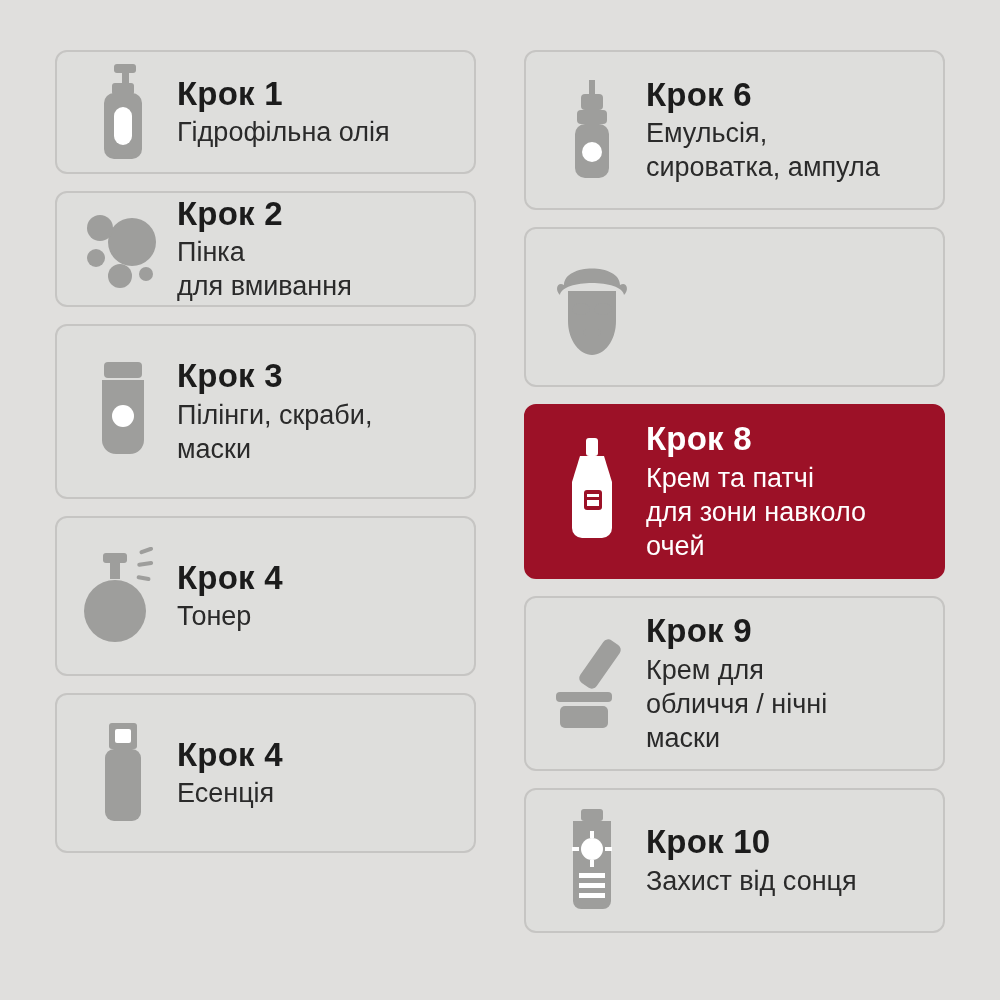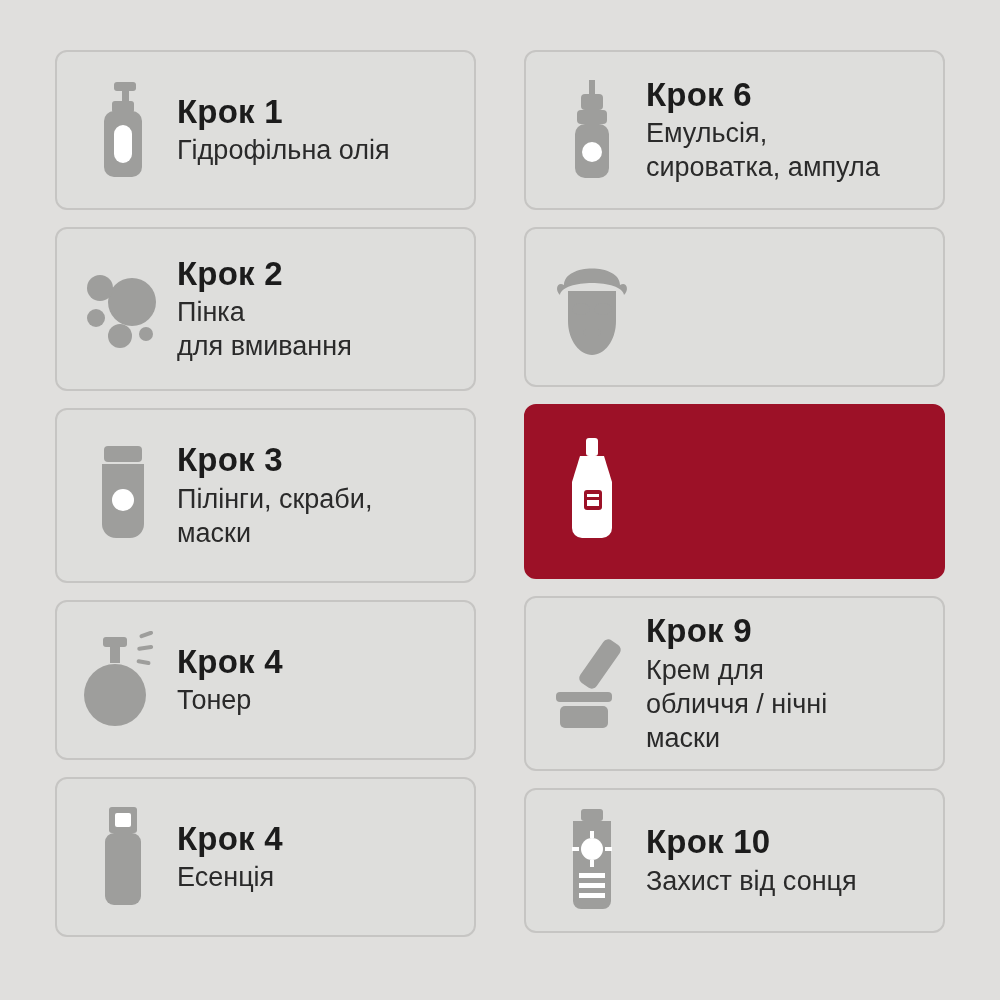--- a/index.html
+++ b/index.html
@@ -67,22 +67,22 @@
     font-size: 27px;
     color: #2a2a2a;
     line-height: 1.26;
     margin-top: 2px;
     white-space: pre-line;
   }
   .highlight .step, .highlight .desc {
     color: #ffffff;
   }
   
-  .col-left .card.c1 { height: 160px; justify-content: space-between; }
-  .col-left .card.c2 { height: 164px; }
+  .col-left .card.c1 { height: 124px; justify-content: space-between; }
+  .col-left .card.c2 { height: 116px; }
   .col-left .card.c3 { height: 175px; }
   .col-left .card.c4 { height: 160px; justify-content: center; }
   .col-left .card.c5 { height: 160px; }
 
   .col-right .card.c6 { height: 160px; }
   .col-right .card.c7 { height: 160px; }
   .col-right .card.c8 { height: 175px; }
   .col-right .card.c9 { height: 175px; }
   .col-right .card.c10 { height: 145px; }
   .gray { fill: #9e9e9c; }
@@ -209,20 +209,26 @@
 
     <div class="card c8 highlight">
       <div class="icon">
         <svg width="60" height="112" viewBox="0 0 60 112">
           <rect class="white" x="24" y="2" width="12" height="18" rx="3"></rect>
           <path class="white" d="M18 20 h24 l8 26 v46 a10 10 0 0 1 -10 10 h-20 a10 10 0 0 1 -10 -10 v-46 z"></path>
           <rect x="22" y="54" width="18" height="20" rx="3" fill="#9c1127"></rect>
           <rect class="white" x="25" y="58" width="12" height="3"></rect>
           <rect class="white" x="25" y="64" width="12" height="6"></rect>
         </svg>
+      </div>
+      <div class="txt">
+        <div class="step">Крок 8</div>
+        <div class="desc">Крем та патчі
+для зони навколо
+очей</div>
       </div>
     </div>
 
     <div class="card c9">
       <div class="icon">
         <svg width="92" height="96" viewBox="0 0 92 96">
           <rect class="gray" x="44" y="2" width="20" height="52" rx="6" transform="rotate(35 54 28)"></rect>
           <rect class="gray" x="10" y="56" width="56" height="10" rx="4"></rect>
           <rect class="gray" x="14" y="70" width="48" height="22" rx="5"></rect>
         </svg>

